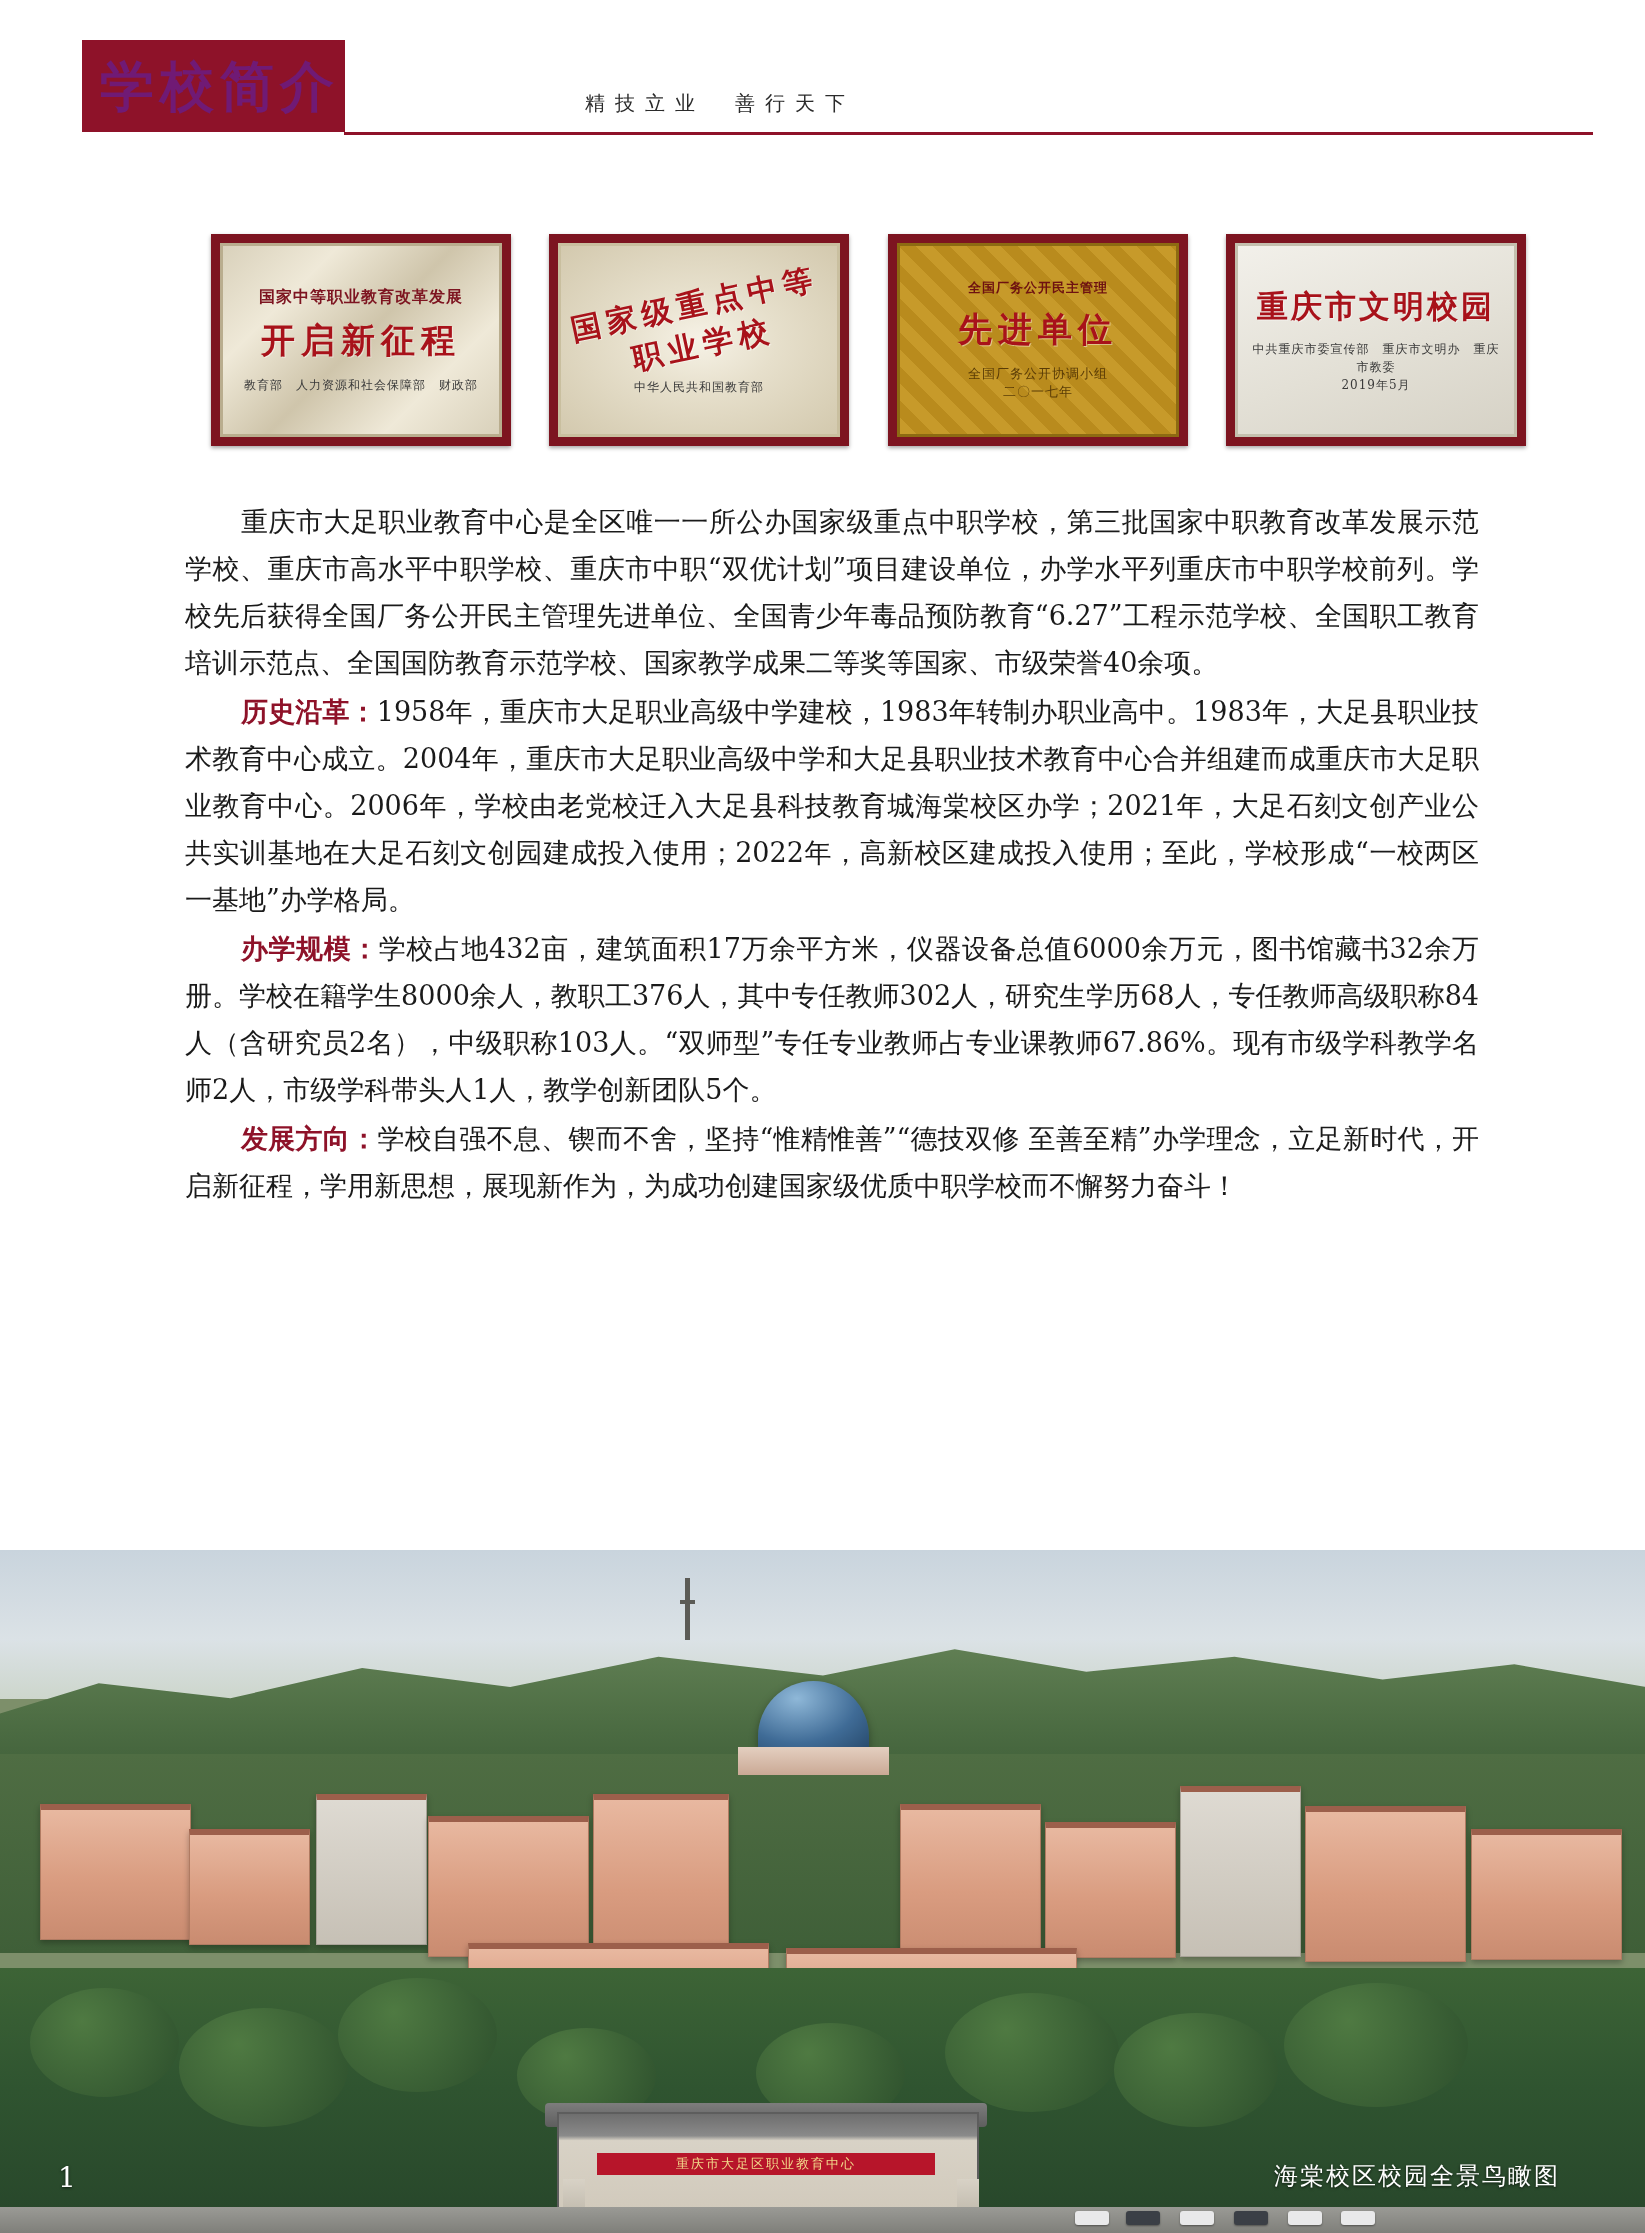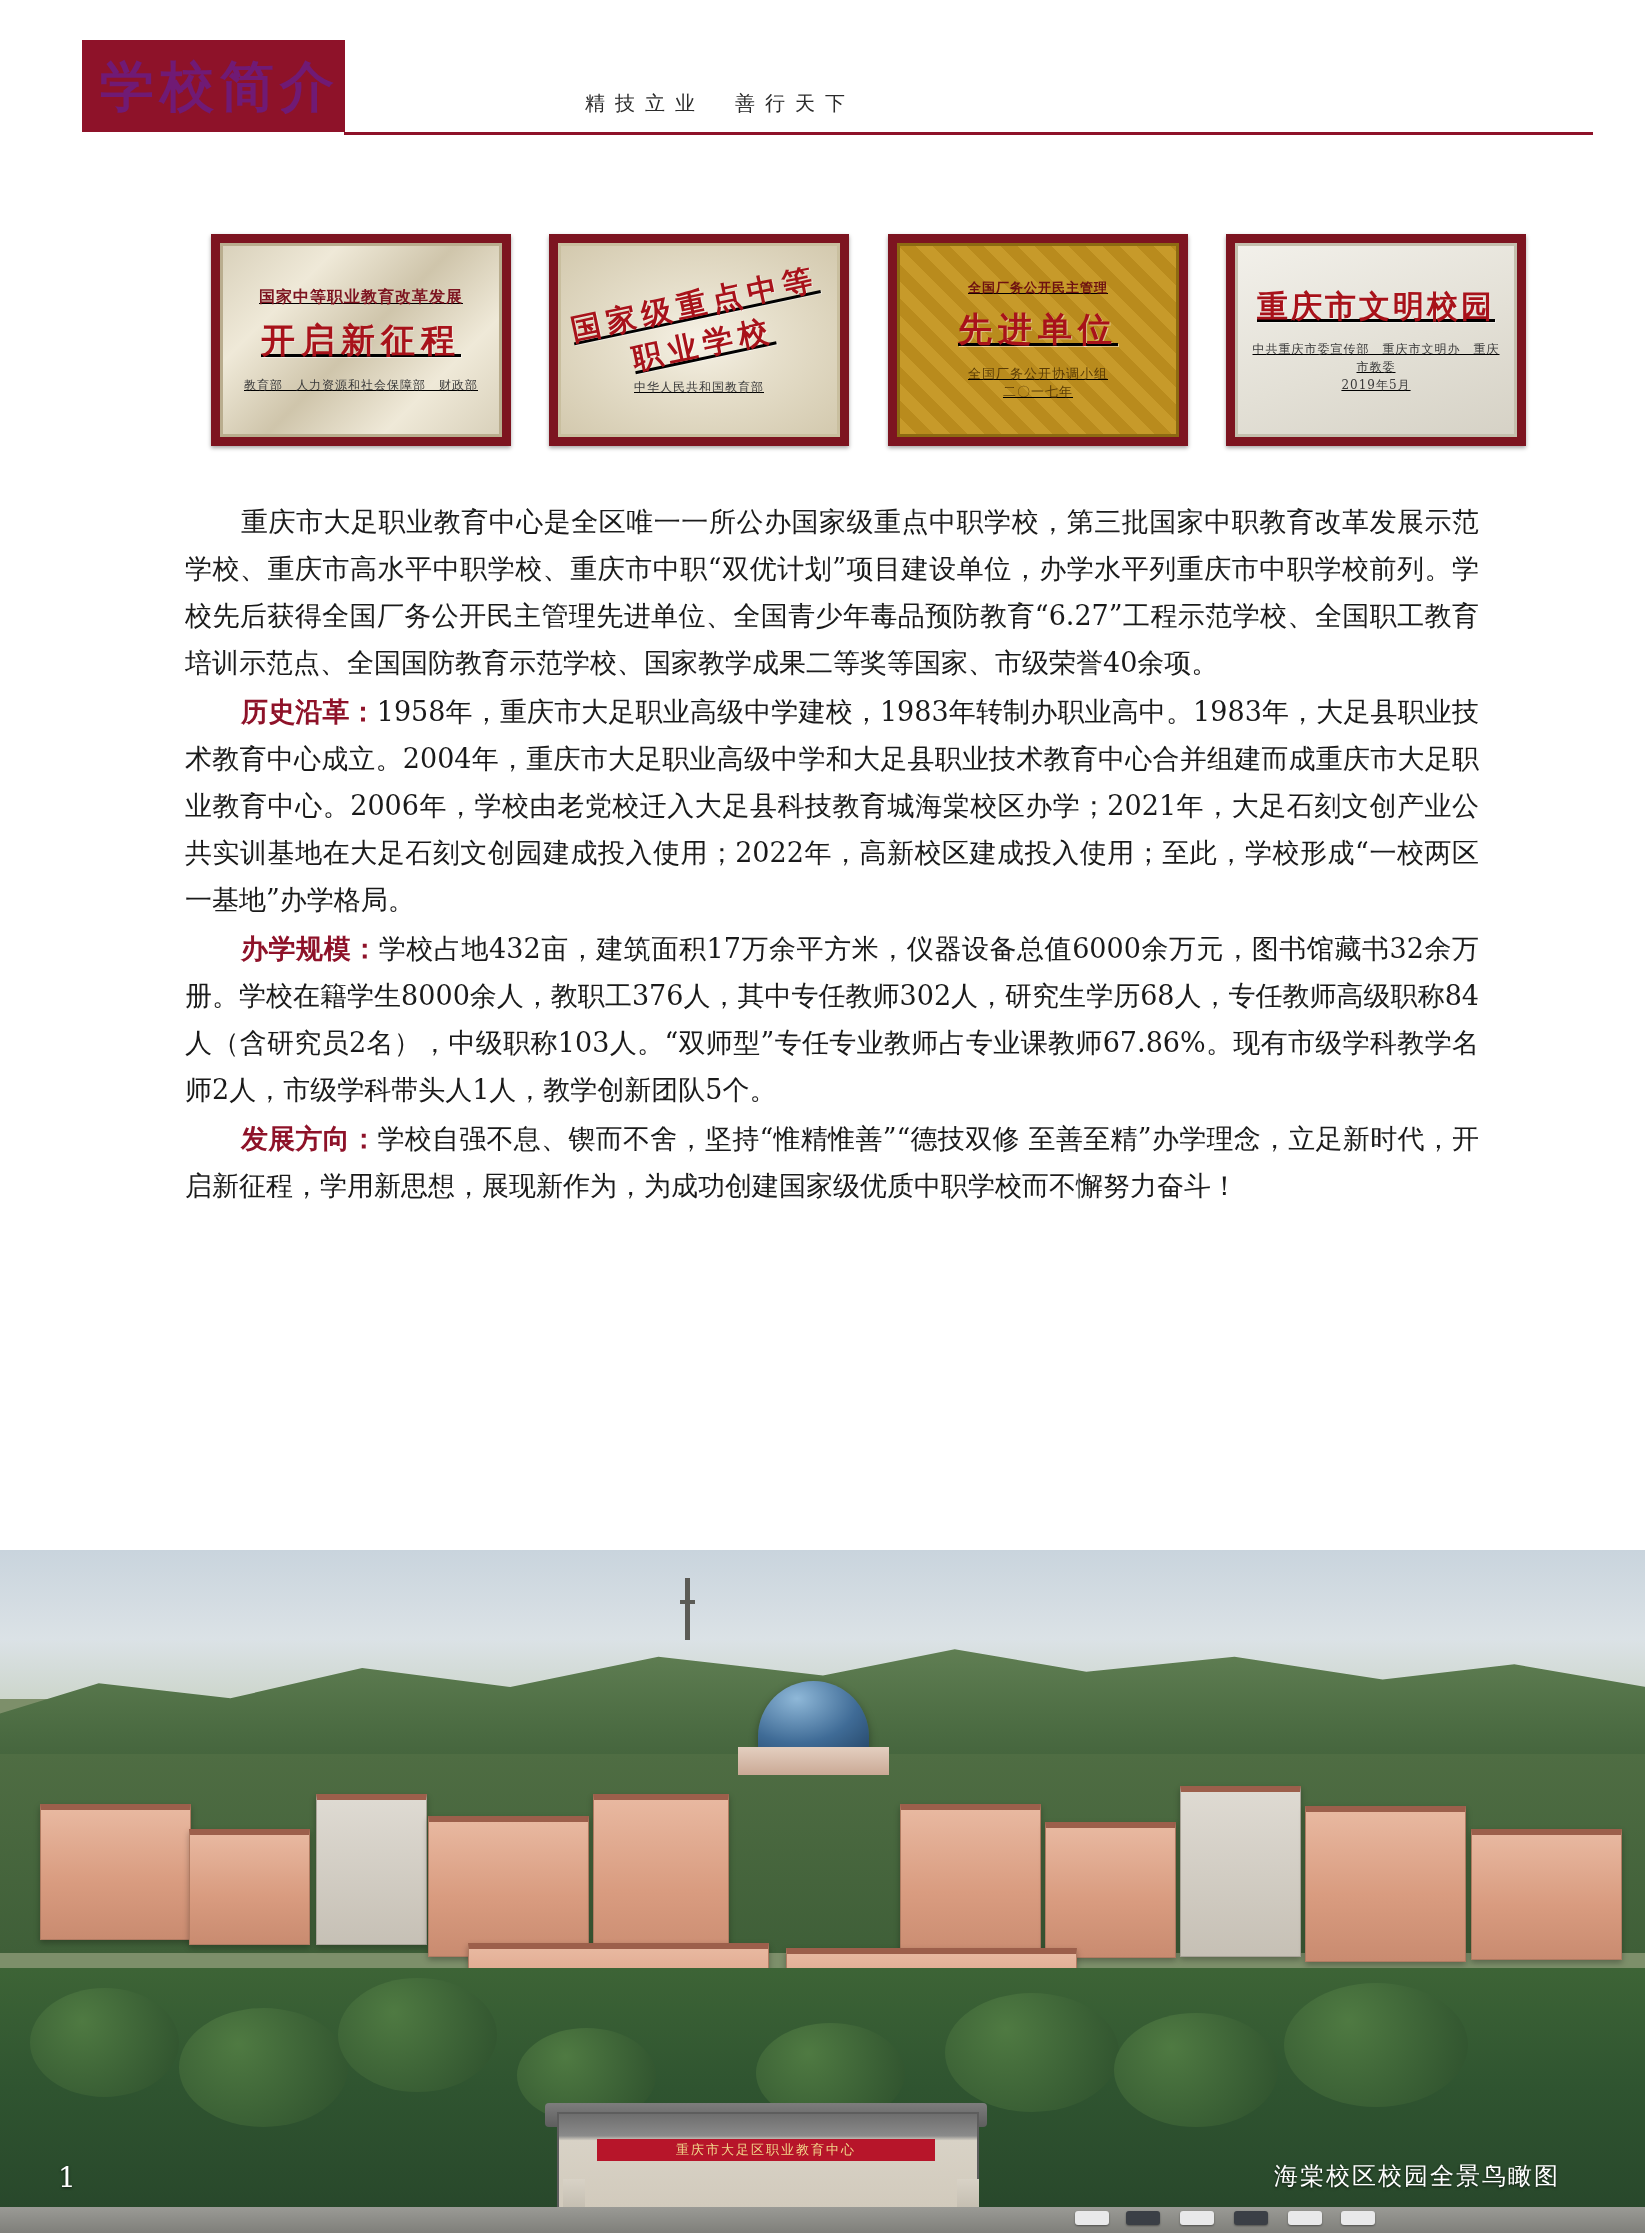--- a/index.html
+++ b/index.html
@@ -81,21 +81,20 @@
   .plaque .inner {
     width: 100%;
     height: 100%;
     box-sizing: border-box;
     display: flex;
     flex-direction: column;
     align-items: center;
     justify-content: center;
     text-align: center;
     padding: 6px 10px;
-    text-decoration: underline;
   }
   .plaque-1 { left: 0; }
   .plaque-2 { left: 338px; }
   .plaque-3 { left: 677px; }
   .plaque-4 { left: 1015px; }
 
   .plaque-1 .inner {
     background:
       linear-gradient(135deg, #d9d1bb 0%, #efe9d8 25%, #cfc5ab 50%, #efe9d8 75%, #d9d1bb 100%);
     border: 3px solid #b9ad8e;
@@ -248,21 +247,21 @@
   }
   .gate-roof {
     position: absolute;
     left: 545px; top: 553px;
     width: 442px; height: 24px;
     background: linear-gradient(180deg, #7d7d7d, #5e5e5e);
     border-radius: 4px;
   }
   .gate-sign {
     position: absolute;
-    left: 597px; top: 589px;
+    left: 597px; top: 603px;
     width: 338px; height: 22px;
     background: #b7152a;
     color: #f2d98b;
     font-family: "DejaVu Serif", serif;
     font-size: 13px;
     letter-spacing: 2px;
     text-align: center;
     line-height: 22px;
     white-space: nowrap;
     overflow: hidden;

